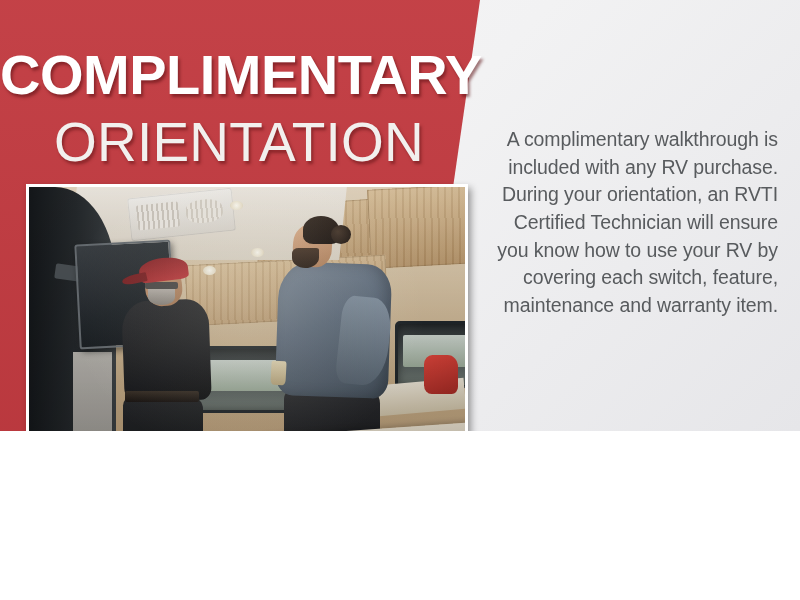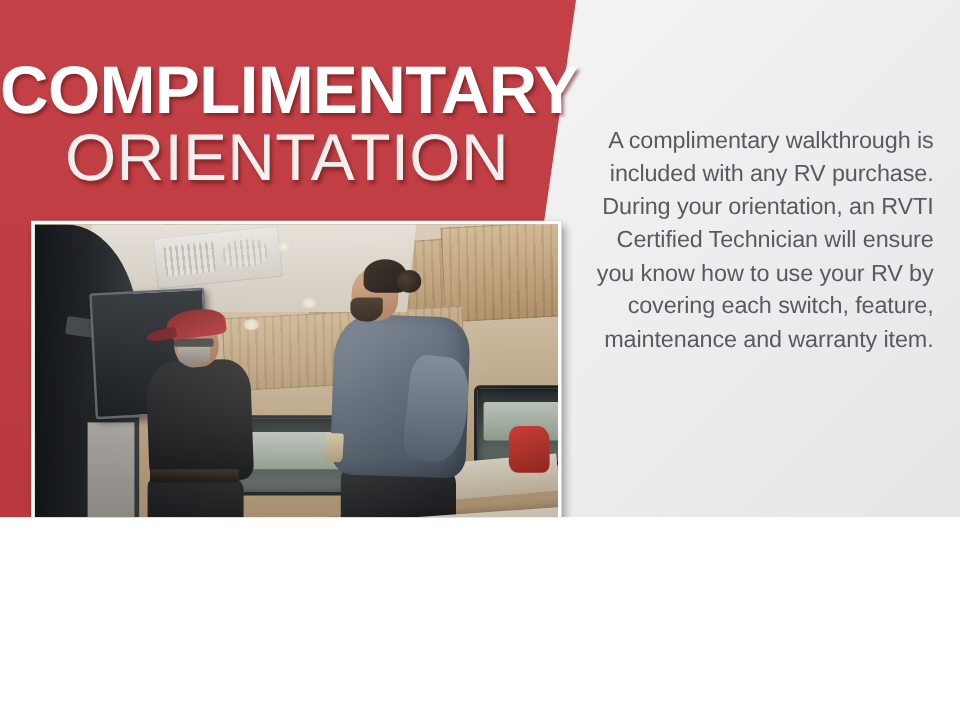--- a/index.html
+++ b/index.html
@@ -60,21 +60,21 @@
     text-shadow: 2px 3px 3px rgba(90,15,18,0.55);
     white-space: nowrap;
   }
   .headline .line2 {
     display: block;
     font-size: 55px;
     font-weight: 400;
     letter-spacing: 0.2px;
     color: #f2f0ee;
     line-height: 1.05;
-    margin-top: 0;
+    margin-top: 11px;
     text-shadow: 2px 3px 3px rgba(90,15,18,0.5);
     white-space: nowrap;
   }
 
   
   .photo-frame {
     position: absolute;
     left: 26px;
     top: 184px;
     width: 442px;
@@ -352,20 +352,21 @@
   .logo-rule {
     position: absolute;
     left: 60px;
     top: 80px;
     width: 222px;
     height: 2px;
     background: #c1393f;
   }
 
   .body-copy {
+    margin-top: 22px;
     text-align: right;
     font-size: 19.5px;
     line-height: 1.42;
     color: #585b5e;
     font-weight: 400;
     padding-right: 10px;
     letter-spacing: -0.1px;
   }
 
   

